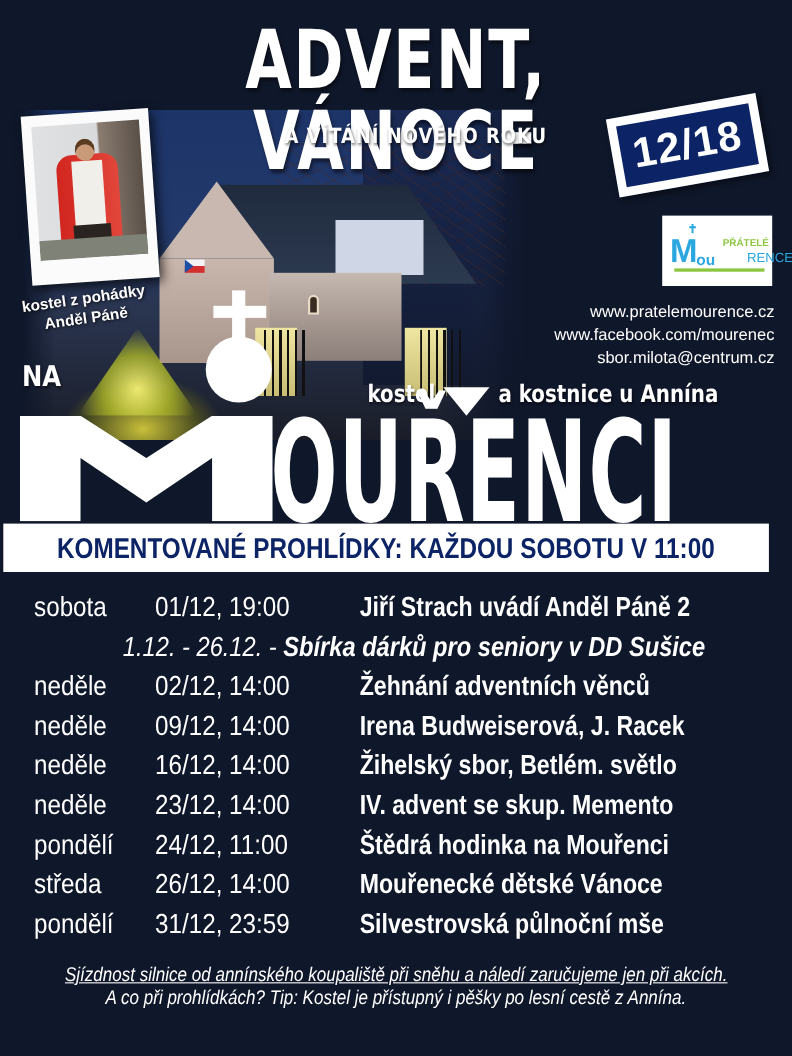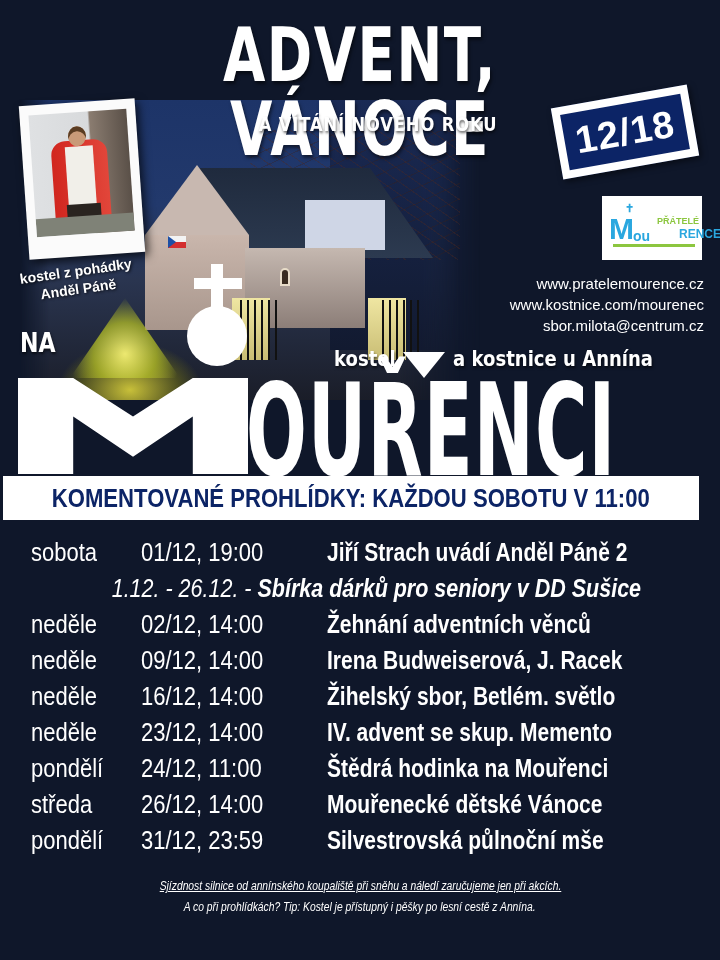--- a/index.html
+++ b/index.html
@@ -100,21 +100,21 @@
   
   .logo {
     position: absolute; left: 602px; top: 196px; width: 100px; height: 64px; background: #fff;
     display: flex; align-items: center; justify-content: center;
   }
   .logo-inner { position: relative; width: 86px; height: 40px; }
   .logo-m { position: absolute; left: 0; top: 6px; font-family: "Liberation Sans", sans-serif; font-weight: bold; font-size: 30px; color: #2aa7df; line-height: 30px; }
   .logo-cross { position: absolute; left: 16px; top: -6px; font-size: 11px; color: #2aa7df; font-weight: bold; }
   .logo-ou { position: absolute; left: 24px; top: 20px; font-size: 14px; font-weight: bold; color: #2aa7df; }
   .logo-pratele { position: absolute; left: 48px; top: 8px; font-size: 9px; font-weight: bold; color: #8cc63f; }
-  .logo-rence { position: absolute; left: 40px; top: 19px; font-size: 12px; font-weight: bold; color: #2aa7df; padding-left: 30px; }
+  .logo-rence { position: absolute; left: 40px; top: 19px; font-size: 12px; font-weight: normal; color: #2aa7df; padding-left: 30px; }
   .logo-line { position: absolute; left: 4px; top: 36px; width: 82px; height: 3px; background: #8cc63f; }
 
   
   .contacts { position: absolute; right: 16px; top: 273px; text-align: right; font-family: Liberation Sans, sans-serif; font-size: 15px; line-height: 21px; }
   .contacts div { white-space: nowrap; }
 
   
   .na { position: absolute; left: 20px; top: 328px; font-family: "DejaVu Sans", sans-serif; font-weight: bold; font-size: 26px; transform: scaleX(0.85); transform-origin: left top; text-shadow: 1px 2px 3px rgba(0,0,0,0.6); }
   .church-icon-cross-v { position: absolute; left: 211px; top: 264px; width: 12px; height: 46px; background: #fff; }
   .church-icon-cross-h { position: absolute; left: 194px; top: 278px; width: 48px; height: 11px; background: #fff; }
@@ -149,21 +149,21 @@
   .row { position: relative; height: 36px; font-size: 25px; line-height: 36px; white-space: nowrap; margin-left: 16px; }
   .row .day { position: absolute; left: 15px; transform: scaleX(0.88); transform-origin: left center; }
   .row .when { position: absolute; left: 125px; transform: scaleX(0.88); transform-origin: left center; }
   .row .what { position: absolute; left: 311px; font-weight: bold; transform: scaleX(0.84); transform-origin: left center; }
   .row.special { text-align: center; font-style: italic; }
   .row.special .range { font-weight: normal; }
   .row.special .what-i { font-weight: bold; }
   .row.special .inner { display: inline-block; transform: scaleX(0.86); transform-origin: center center; padding-left: 20px; }
 
   
-  .notes { position: absolute; left: 0; top: 876px; width: 720px; text-align: center; font-style: italic; font-size: 12px; line-height: 21px; }
+  .notes { position: absolute; left: 0; top: 876px; width: 720px; text-align: center; font-style: italic; font-size: 18px; line-height: 21px; }
   .notes div { white-space: nowrap; }
   .notes .inner { display: inline-block; transform: scaleX(0.86); transform-origin: center; }
   .notes .u { text-decoration: underline; }
 </style>
 </head>
 <body>
 
 <div class="poster">
 
   <div class="photo"></div>
@@ -209,21 +209,21 @@
       <span class="logo-m">M</span>
       <span class="logo-ou">ou</span>
       <span class="logo-pratele">PŘÁTELÉ</span>
       <span class="logo-rence">RENCE</span>
       <div class="logo-line"></div>
     </div>
   </div>
 
   <div class="contacts">
     <div>www.pratelemourence.cz</div>
-    <div>www.kostnice.com/mourenec</div>
+    <div>www.facebook.com/mourenec</div>
     <div>sbor.milota@centrum.cz</div>
   </div>
 
   <div class="na">NA</div>
   <div class="church-icon-cross-v"></div>
   <div class="church-icon-cross-h"></div>
   <div class="church-icon-dome"></div>
   <div class="big-m"></div>
 
   <div class="kostel-line">

